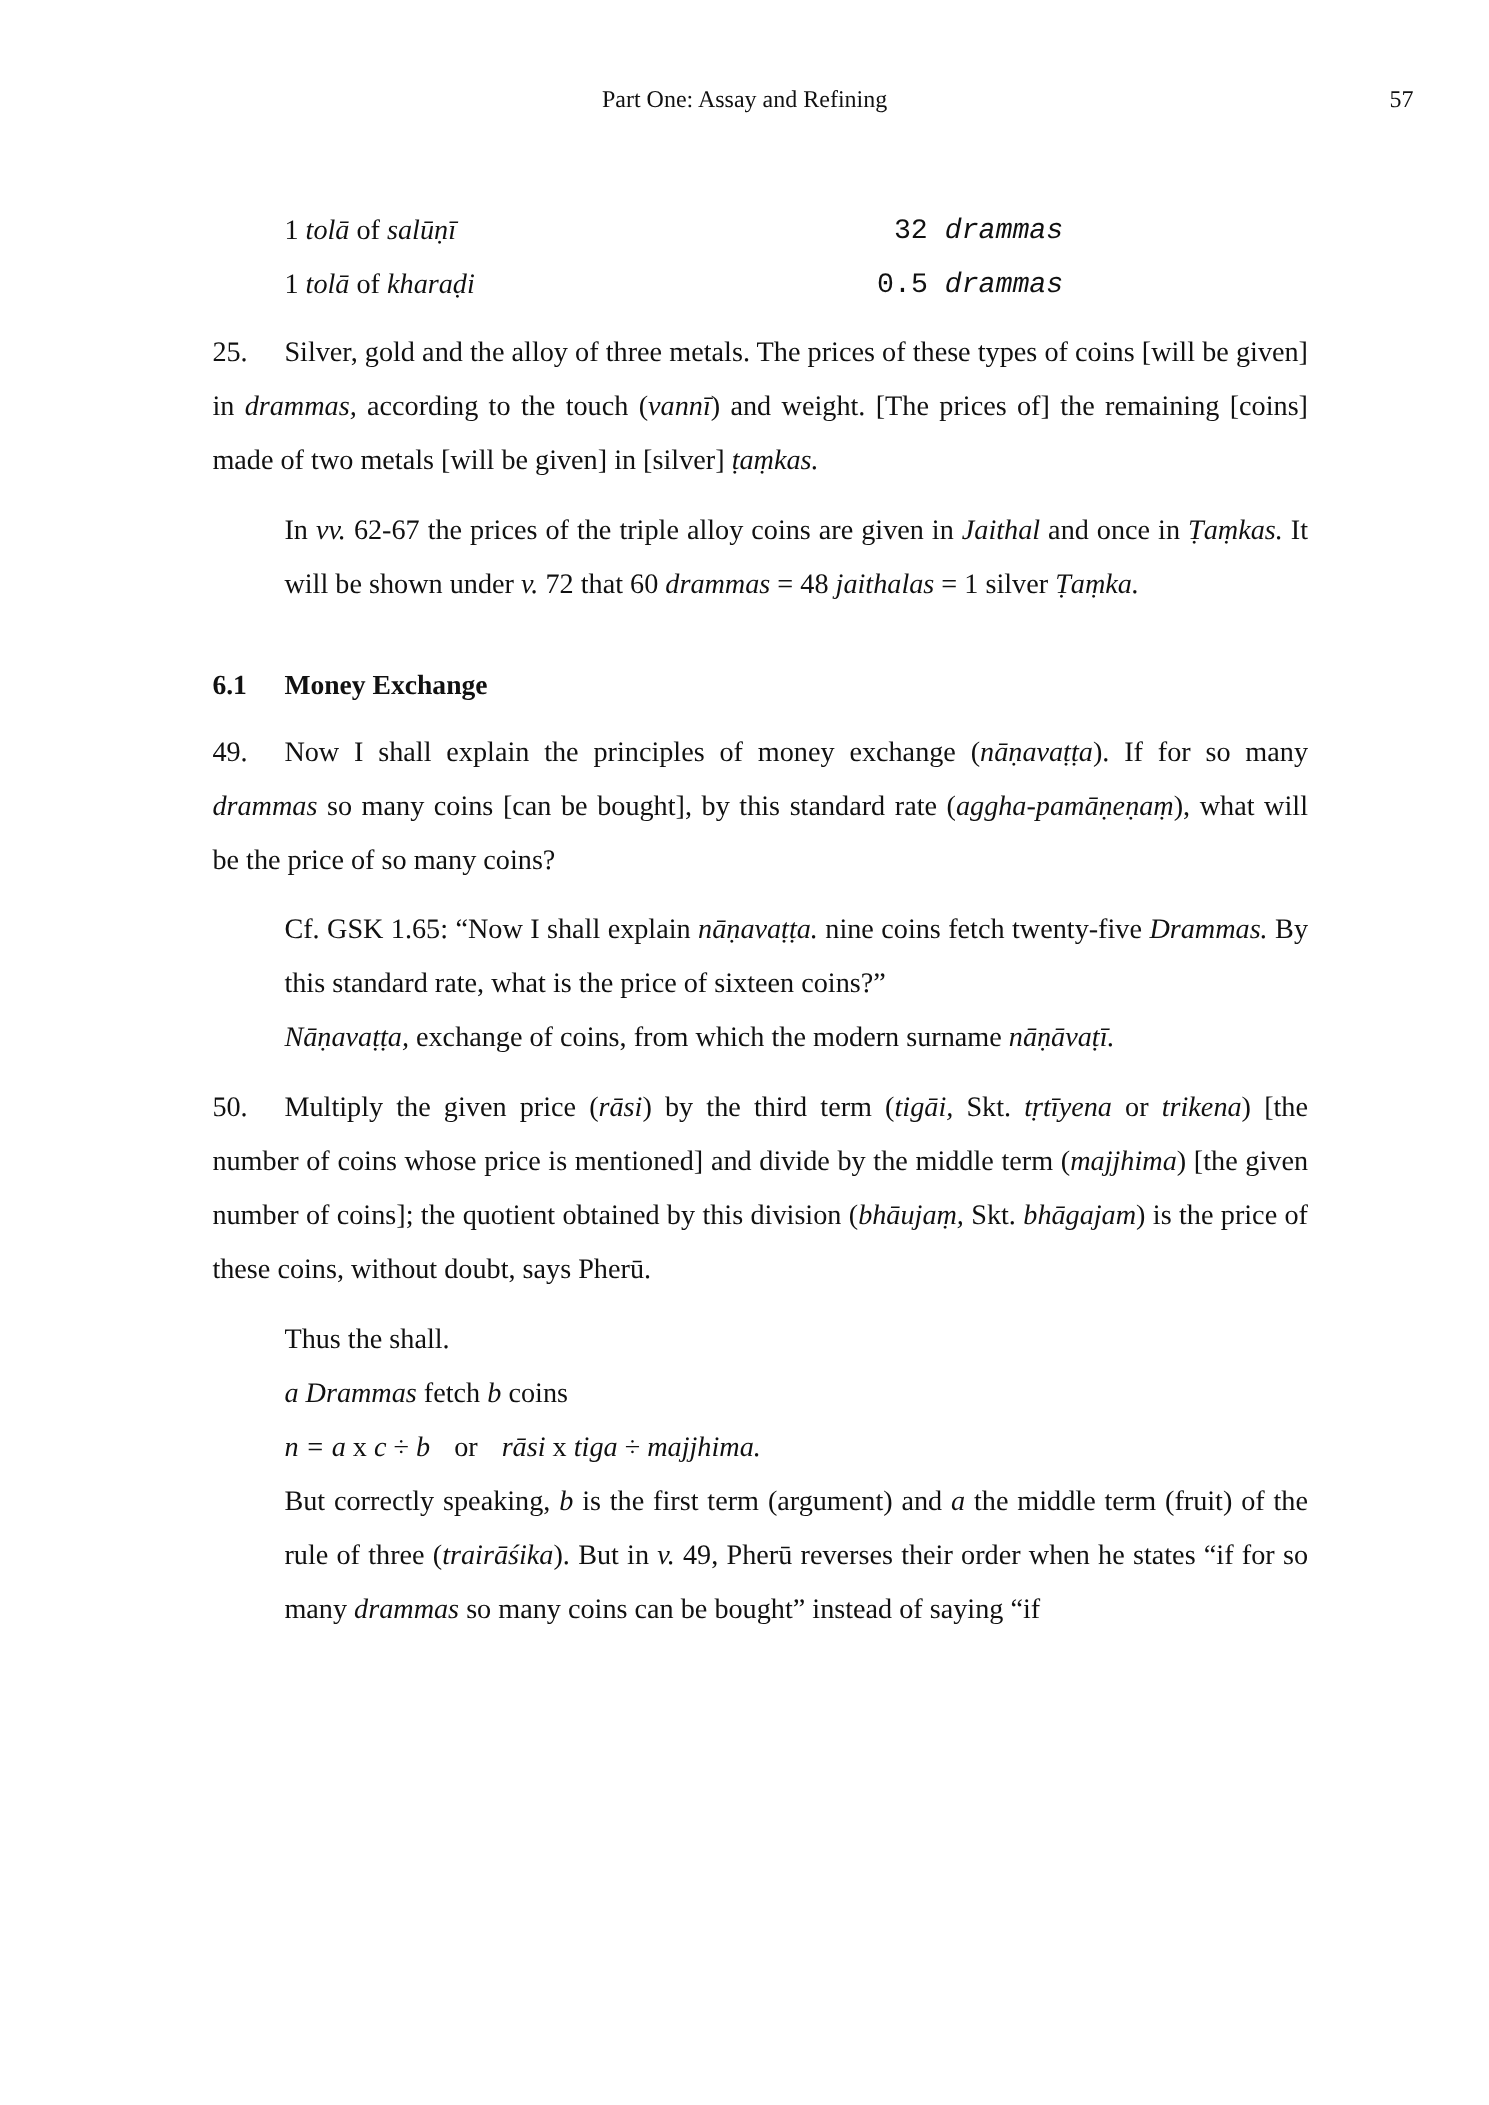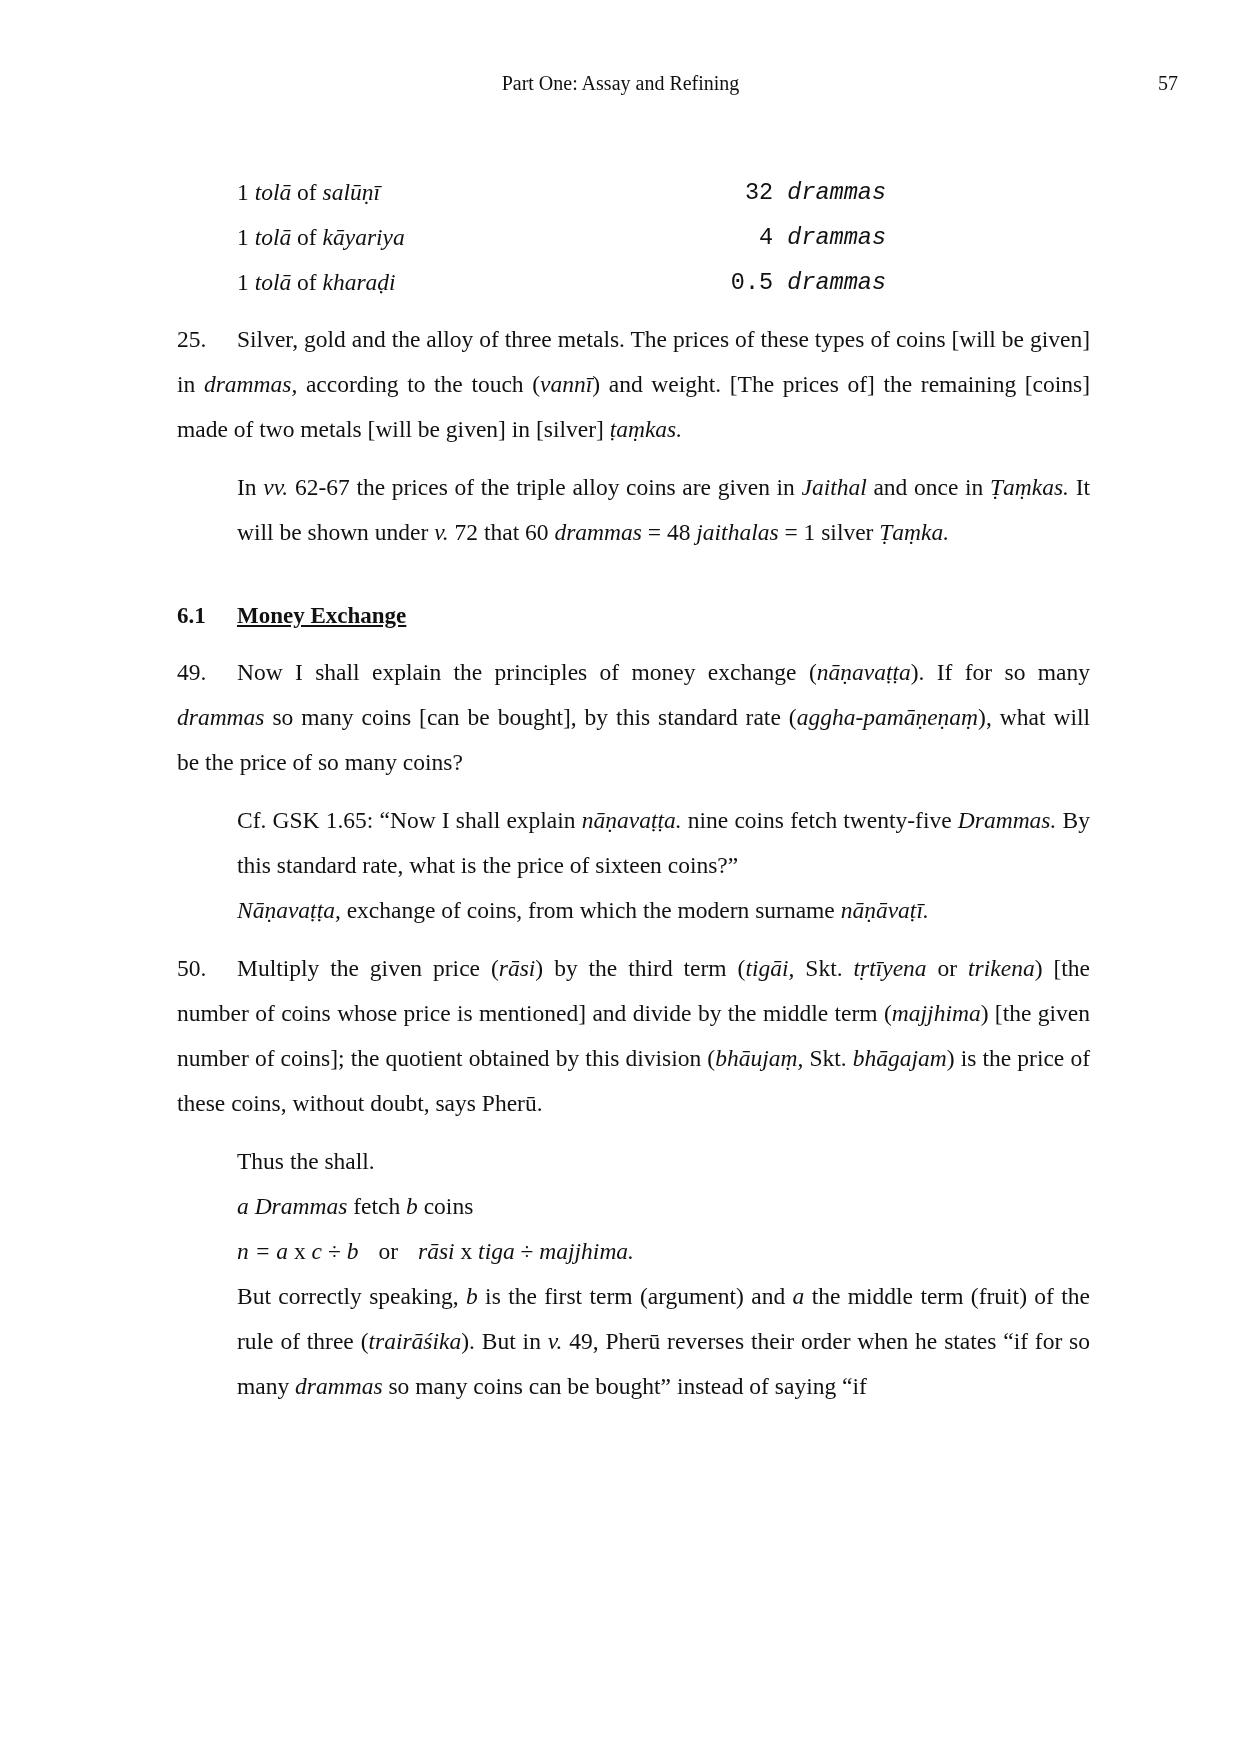--- a/index.html
+++ b/index.html
@@ -62,45 +62,40 @@
   .comment {
     margin-left: 60px;
   }
   .comment p { margin: 0 0 13px 0; }
   .comment .tight { margin-bottom: 0; }
   h2 {
     font-size: 23px;
     font-weight: bold;
     margin: 38px 0 12px 0;
     line-height: 45px;
-    text-decoration: underline;
   }
   h2 .secnum {
     display: inline-block;
     width: 60px;
   }
   .gap { display: inline-block; width: 36px; }
   .gap2 { display: inline-block; width: 20px; }
 </style>
 </head>
 <body>
 
 <div class="running-head">Part One: Assay and Refining</div>
 <div class="page-num">57</div>
 
 <div class="content">
 
   <div class="table">
     <div class="table-row">
       <span><span>1</span> <i>tolā</i> <span>of</span> <i>salūṇī</i></span>
       <span class="val"><span>32</span> <i>drammas</i></span>
-    </div>
-    <div class="table-row">
-      <span><span>1</span> <i>tolā</i> <span>of</span> <i>kāyariya</i></span>
-      <span class="val"><span>4</span> <i>drammas</i></span>
     </div>
     <div class="table-row">
       <span><span>1</span> <i>tolā</i> <span>of</span> <i>kharaḍi</i></span>
       <span class="val"><span>0.5</span> <i>drammas</i></span>
     </div>
   </div>
 
   <p><span class="vnum">25.</span><span>Silver, gold and the alloy of three metals. The prices of these types of coins [will be given] in </span><i>drammas,</i><span> according to the touch (</span><i>vannī</i><span>) and weight. [The prices of] the remaining [coins] made of two metals [will be given] in [silver] </span><i>ṭaṃkas.</i></p>
 
   <div class="comment">

